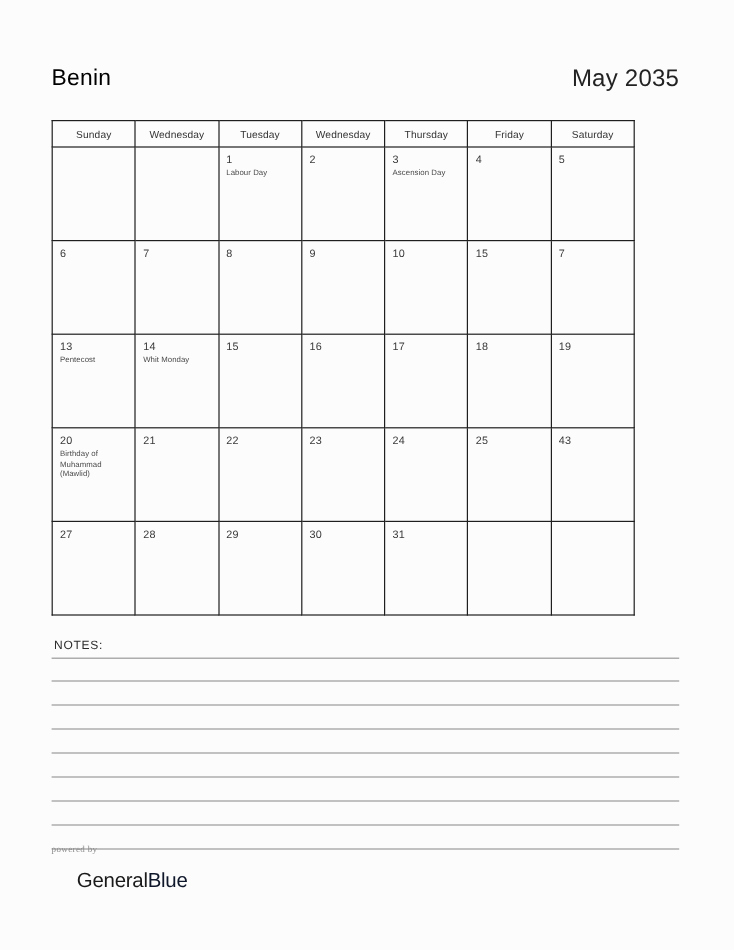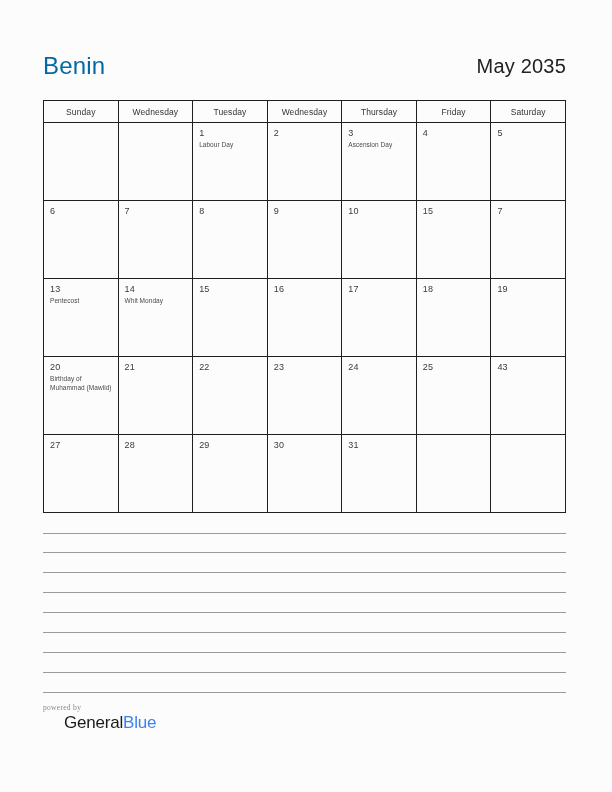--- a/index.html
+++ b/index.html
@@ -26,40 +26,40 @@
     position: absolute;
     left: 43px;
     top: 48px;
     width: 523px;
     height: 36px;
     display: flex;
     align-items: center;
     justify-content: space-between;
   }
   .country-title {
-    font-size: 24px;
+    font-size: 19px;
     font-weight: 400;
     letter-spacing: 0.2px;
-    color: #0369a1;
+    color: #000000;
     white-space: nowrap;
   }
   .month-title {
     font-size: 20px;
     font-weight: 400;
     letter-spacing: 0.2px;
     color: #222222;
     white-space: nowrap;
   }
 
   
   .calendar {
     position: absolute;
     left: 43px;
     top: 100px;
-    width: 523px;
+    width: 486px;
     border-collapse: collapse;
     table-layout: fixed;
   }
   .calendar th,
   .calendar td {
     border: 1px solid #1f1f1f;
     padding: 0;
     vertical-align: top;
   }
   .calendar th {
@@ -121,29 +121,29 @@
   .footer {
     position: absolute;
     left: 43px;
     top: 703px;
   }
   .powered-by {
     font-family: "Liberation Serif", serif;
     font-size: 7.5px;
     color: #8a8a8a;
     letter-spacing: 0.3px;
-    margin-bottom: 1px;
+    margin-bottom: 12px;
   }
   .brand {
     font-size: 17px;
     letter-spacing: -0.2px;
     line-height: 19px;
   }
   .brand-general { color: #1a1a1a; margin-left: 21px; }
-  .brand-blue { color: #3b82f6; }
+  .brand-blue { color: #0f172a; }
 </style>
 </head>
 <body>
 
 <div class="page">
 
   <div class="header">
     <div class="country-title">Benin</div>
     <div class="month-title">May 2035</div>
   </div>
@@ -348,20 +348,21 @@
           <td class="empty">
             <div class="cell-inner">
               <div class="daynum"></div>
             </div>
           </td>
         </tr>
       </tbody>
   </table>
 
   <div class="notes">
+    <div class="notes-label">NOTES:</div>
     <div>
         <div class="note-line"></div>
         <div class="note-line"></div>
         <div class="note-line"></div>
         <div class="note-line"></div>
         <div class="note-line"></div>
         <div class="note-line"></div>
         <div class="note-line"></div>
         <div class="note-line"></div>
       </div>

